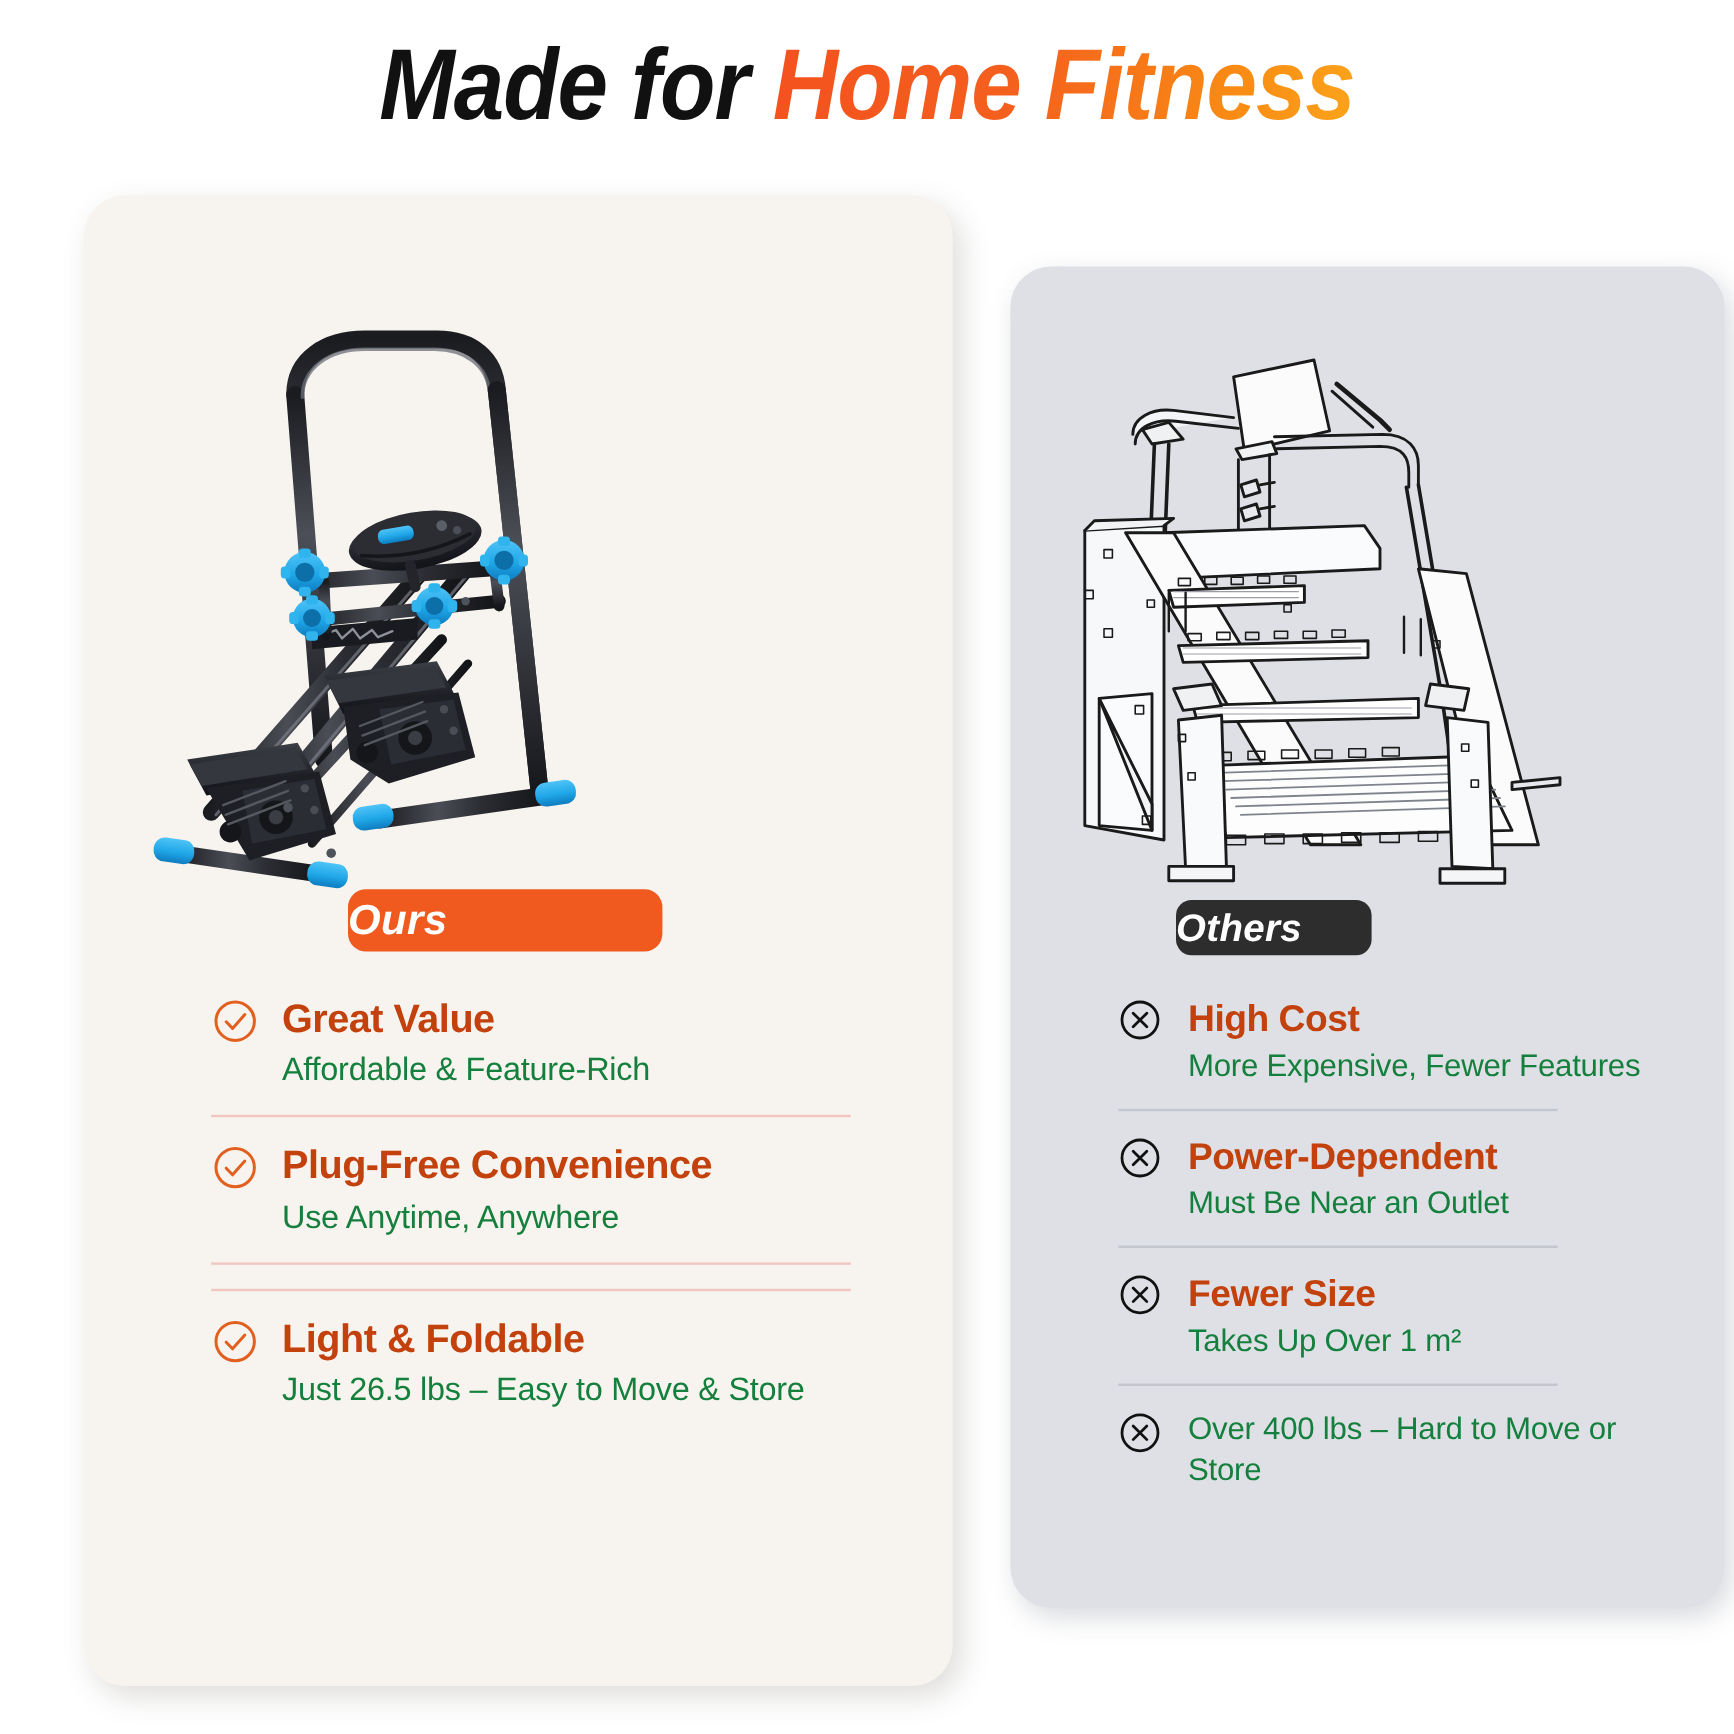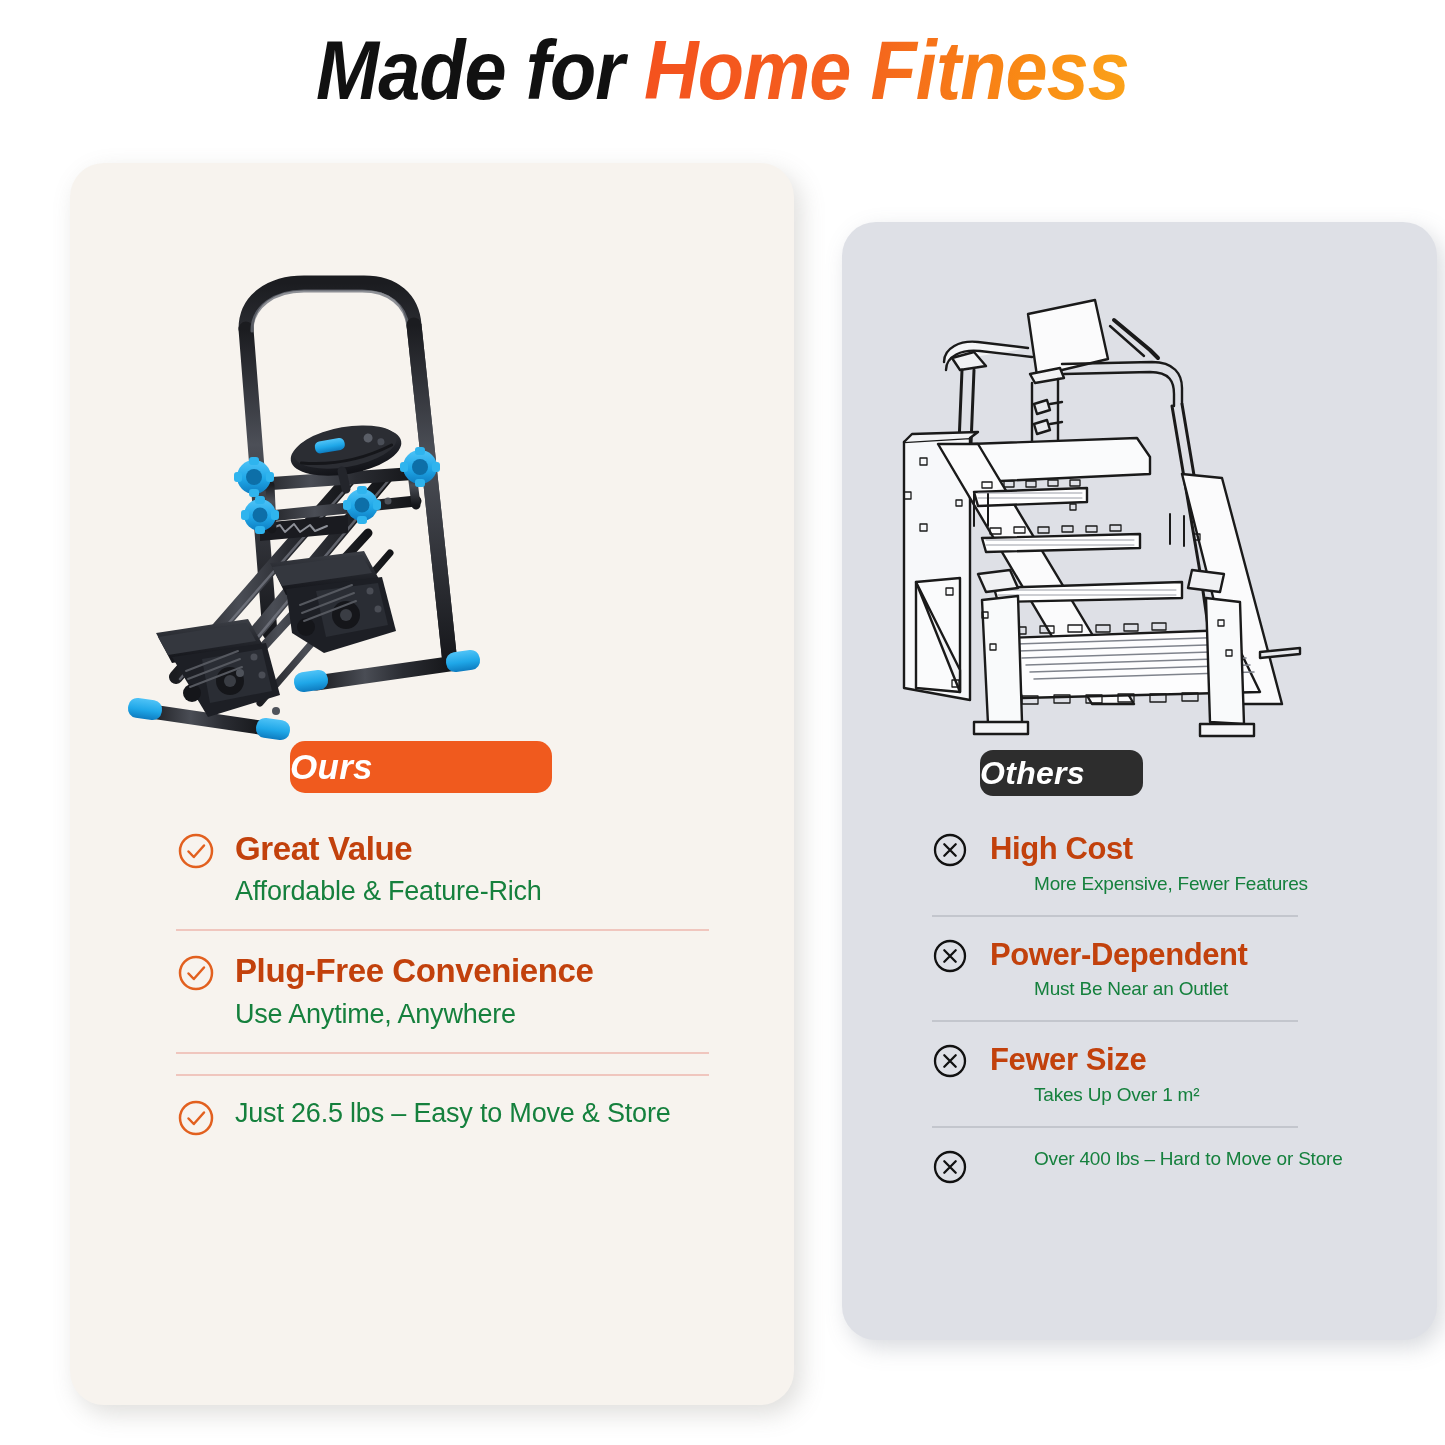--- a/index.html
+++ b/index.html
@@ -153,21 +153,21 @@
   .list-others .feature-title { font-size: 31px; }
 
   .feature-sub {
     font-size: 27px;
     font-weight: 400;
     color: #15803d;
     line-height: 1.3;
     margin-top: 5px;
     letter-spacing: -0.2px;
   }
-  .list-others .feature-sub { font-size: 19px; margin-top: 4px; margin-left: 44px; }
+  .list-others .feature-sub { font-size: 26px; margin-top: 4px; }
 
   .divider {
     height: 2px;
     border: 0;
     margin: 0 0 20px 0;
   }
   .list-ours .divider {
     background: #F0C6BE;
     width: 533px;
     margin-left: -1px;
@@ -505,17 +505,18 @@
 
     <hr class="divider">
 
     <div class="feature-row">
       <span class="feature-icon">
         <svg viewBox="0 0 38 38" width="38" height="38">
           <circle cx="19" cy="19" r="16" fill="none" stroke="#E2601F" stroke-width="2.5"></circle>
           <path d="M11.5 19.5 L16.8 25 L27 13.5" fill="none" stroke="#E2601F" stroke-width="2.5" stroke-linecap="round" stroke-linejoin="round"></path>
         </svg>
       </span>
+      <div class="feature-title">Light &amp; Foldable</div>
       <div class="feature-sub">Just 26.5 lbs – Easy to Move &amp; Store</div>
     </div>
 
   </div>
 </div>
 
 </body></html>

